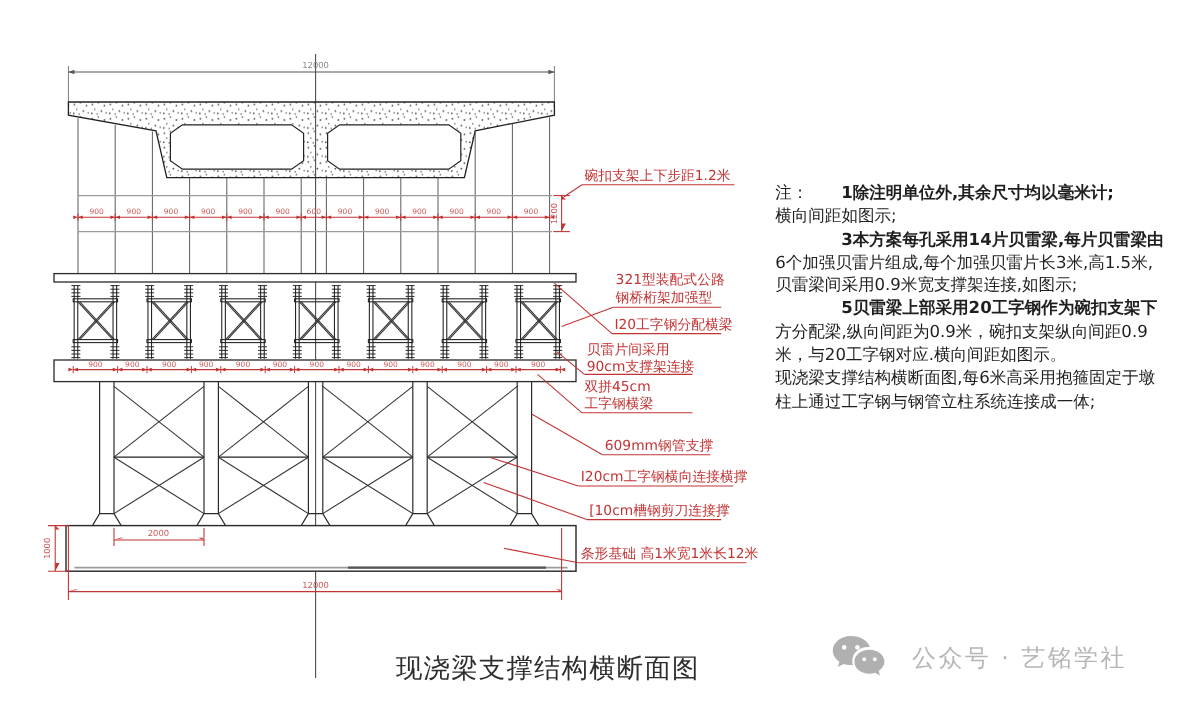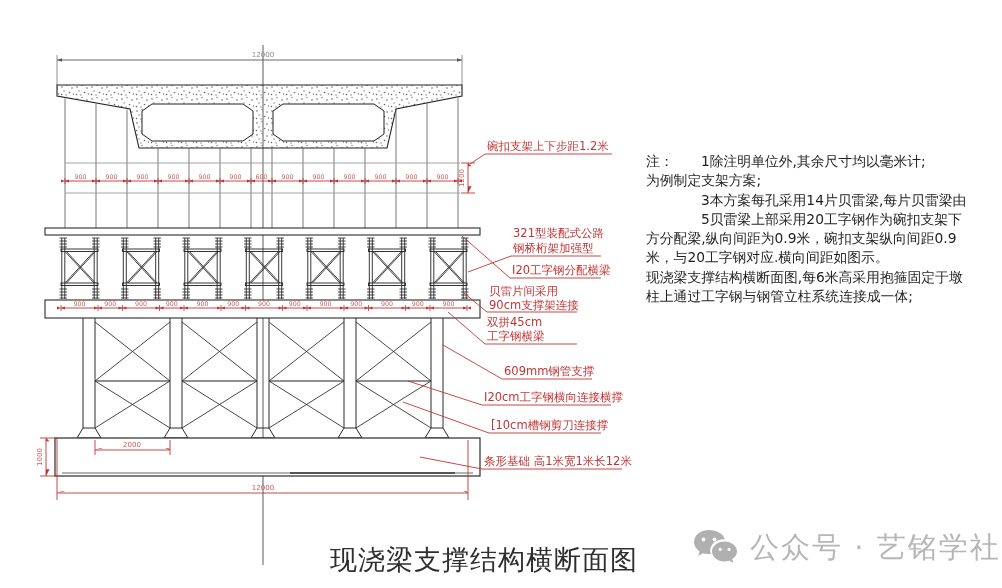--- a/index.html
+++ b/index.html
@@ -7,28 +7,28 @@
        font-family:"DejaVu Sans",sans-serif;}
   .canvas{position:absolute;inset:0;background:#fff;}
   svg text{font-family:"DejaVu Sans",sans-serif;}
   .dimtxt{font-size:6.3px;fill:#cf5a5a;}
   .dimtxt2{font-size:7px;fill:#cf5a5a;}
   .dimgray{font-size:7px;fill:#8a8a8a;}
   .rlabel{font-size:11.5px;fill:#c23434;}
   .notes{position:absolute;left:646px;top:152px;width:356px;color:#1f1f1f;
          font-size:13.8px;line-height:19.3px;}
   .note-line{white-space:nowrap;}
-  .note-ind{padding-left:55px;}
+  .note-ind{padding-left:55px;font-weight:bold;}
   .notes-heading{position:absolute;left:646px;top:152px;color:#1f1f1f;
          font-size:13.8px;line-height:19.3px;}
   .dwg-title{position:absolute;left:330px;top:542px;width:240px;text-align:center;
-         color:#2e2e2e;font-size:27px;letter-spacing:1px;white-space:nowrap;}
+         color:#2e2e2e;font-size:22px;letter-spacing:1px;white-space:nowrap;}
   .watermark{position:absolute;left:692px;top:527px;display:flex;align-items:center;
          gap:12px;color:#b6b6b6;}
-  .watermark-text{font-size:29px;letter-spacing:2px;white-space:nowrap;}
+  .watermark-text{font-size:20px;letter-spacing:2px;white-space:nowrap;margin-left:10px;}
 </style>
 </head>
 <body>
 
 <div class="canvas">
 
   <svg id="dwg" width="640" height="588" viewBox="0 0 640 588">
     <defs>
       <pattern id="stipple" width="15" height="12" patternUnits="userSpaceOnUse">
         <circle cx="2" cy="3" r="0.8" fill="#666"></circle>
@@ -460,22 +460,24 @@
       <text class="dimtxt2" transform="rotate(-90 464 178) translate(464 178)" text-anchor="middle">1200</text>
       <text x="132" y="447" class="dimtxt2" text-anchor="middle">2000</text>
       <text class="dimtxt2" transform="rotate(-90 42 457) translate(42 457)" text-anchor="middle">1000</text>
       <text x="263" y="490" class="dimtxt2" text-anchor="middle">12000</text>
     </g>
   </svg>
 
   <span class="notes-heading">注：</span>
   <div class="notes" id="notes-box">
       <div class="note-line note-ind">1除注明单位外,其余尺寸均以毫米计;</div>
-      <div class="note-line">为例制定支架方案;</div>
+      <div class="note-line">横向间距如图示;</div>
       <div class="note-line note-ind">3本方案每孔采用14片贝雷梁,每片贝雷梁由</div>
+      <div class="note-line">6个加强贝雷片组成,每个加强贝雷片长3米,高1.5米,</div>
+      <div class="note-line">贝雷梁间采用0.9米宽支撑架连接,如图示;</div>
       <div class="note-line note-ind">5贝雷梁上部采用20工字钢作为碗扣支架下</div>
       <div class="note-line">方分配梁,纵向间距为0.9米，碗扣支架纵向间距0.9</div>
       <div class="note-line">米，与20工字钢对应.横向间距如图示。</div>
       <div class="note-line">现浇梁支撑结构横断面图,每6米高采用抱箍固定于墩</div>
       <div class="note-line">柱上通过工字钢与钢管立柱系统连接成一体;</div>
     </div>
 
   <div class="dwg-title">现浇梁支撑结构横断面图</div>
 
   <div class="watermark">

